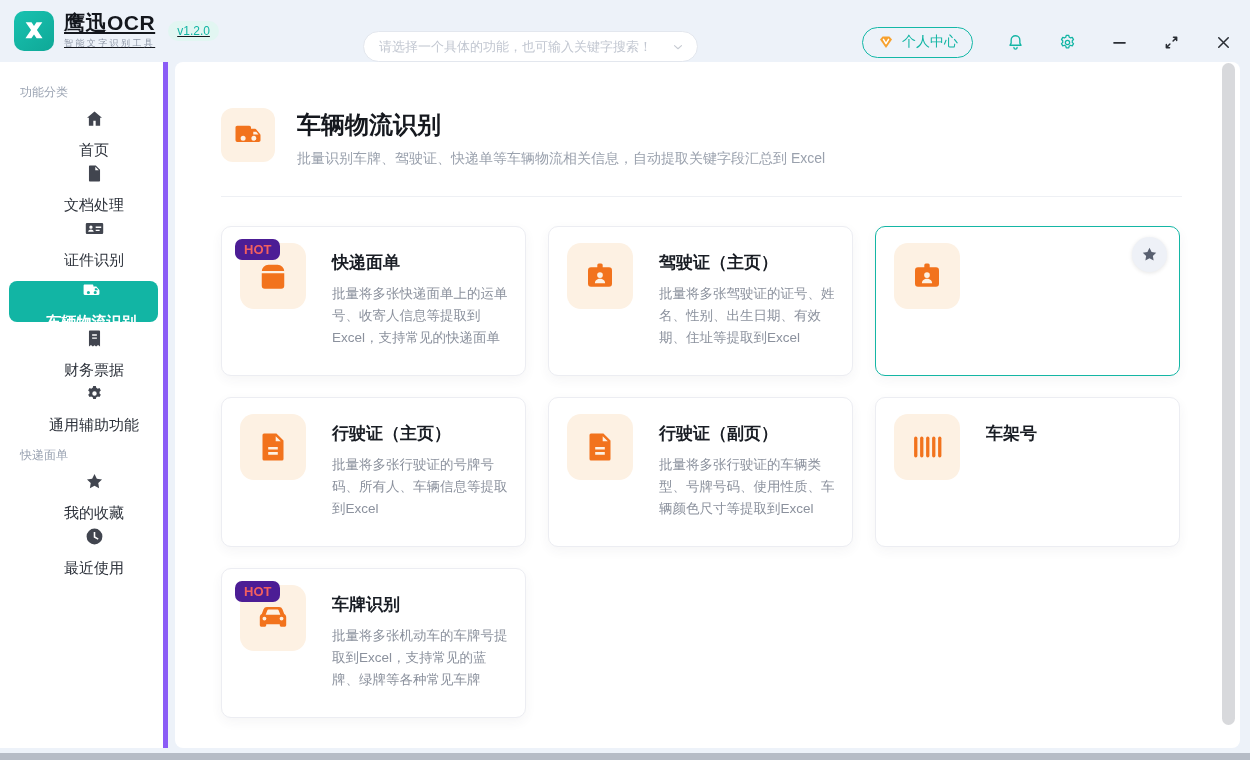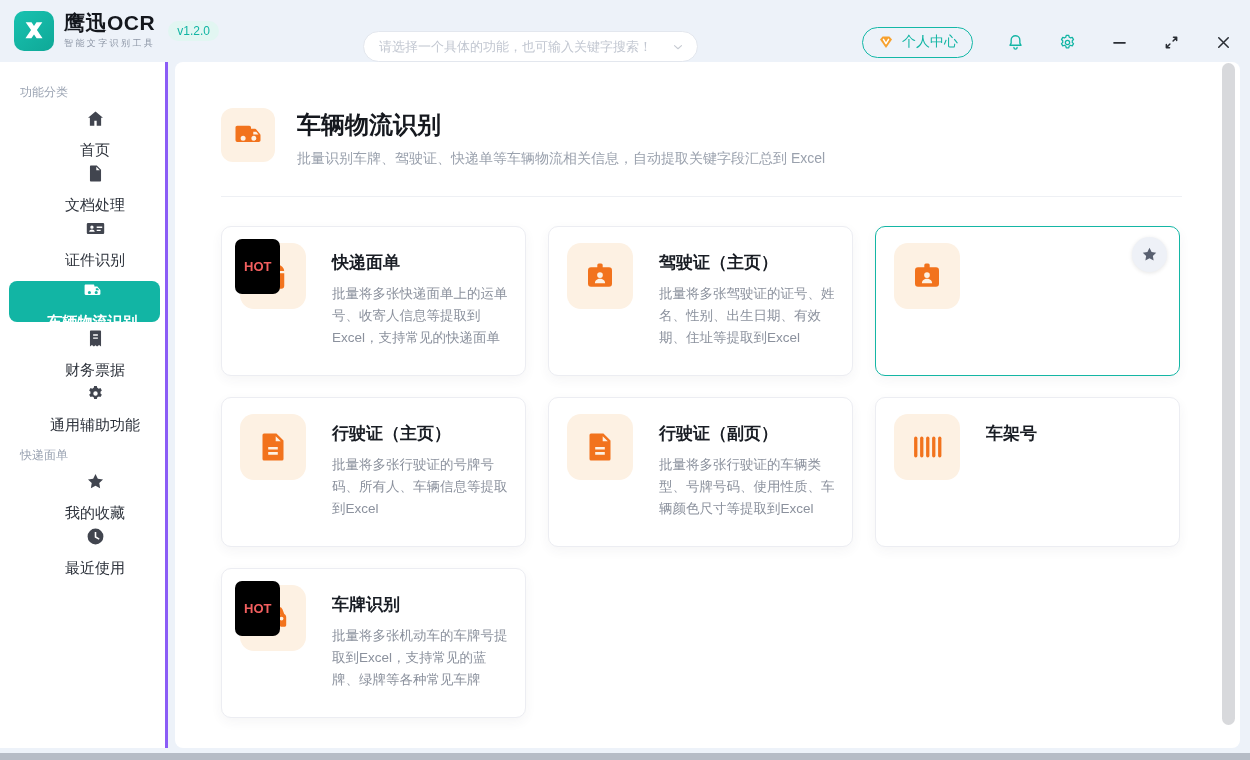--- a/index.html
+++ b/index.html
@@ -7,21 +7,21 @@
   body {
     width:1250px; height:760px; position:relative; overflow:hidden;
     background:#edf2f9;
     font-family:"Liberation Sans","DejaVu Sans",sans-serif;
     color:#15181e;
   }
   svg { display:block; }
   button { font-family:inherit; background:none; border:none; padding:0; cursor:pointer; }
 
   
-  .topbar { position:absolute; left:0; top:0; right:0; height:62px; display:flex; align-items:center; padding-left:14px; }
+  .topbar { position:absolute; left:0; top:0; right:0; height:62px; display:flex; align-items:center; padding-left:14px;text-decoration:underline; }
   .logo { width:40px; height:40px; border-radius:10px; background:linear-gradient(140deg,#19c2b0,#0fa897);
           display:flex; align-items:center; justify-content:center; flex:none; }
   .logo svg { width:26px; height:26px; }
   .apptitle { margin-left:10px; }
   .app-name { font-size:21px; font-weight:bold; color:#14171d; line-height:22px; letter-spacing:.5px; }
   .app-sub  { font-size:9px; color:#8d96a6; letter-spacing:2.4px; margin-top:3px; }
   .version  { margin-left:13px; background:#e2f6f2; color:#12b5a4; font-size:12px; padding:3px 9px; border-radius:10px; }
 
   .search { position:absolute; left:363px; top:15px; width:335px; height:31px;
             border:1px solid #e3e7ee; background:#fff; border-radius:16px;
@@ -32,21 +32,21 @@
   .tr { position:absolute; right:17px; top:11px; height:62px; display:flex; align-items:center; gap:33px; }
   .pill { height:31px; border:1.2px solid #14b8a7; border-radius:16px; display:flex; align-items:center; gap:7px;
           padding:0 14px; color:#12b5a4; font-size:14px; }
   .pill svg { width:18px; height:18px; }
   .icon-btn svg { width:19px; height:19px; }
   .teal { color:#12b5a4; }
   .dark { color:#2a2e35; }
 
   
   .sidebar { position:absolute; left:0; top:62px; width:168px; height:686px; background:#fff;
-             border-right:3px solid #8b5cf6; padding-top:14px; }
+             border-right:5px solid #8b5cf6; padding-top:14px; }
   .sec-label { font-size:12px; color:#9aa3b2; padding:8px 0 8px 20px; }
   .side-item { height:55px; display:flex; align-items:center; gap:13px; padding-left:25px;
                font-size:15px; color:#2d323b; cursor:pointer;flex-direction:column; }
   .side-item .icn svg { width:19px; height:19px; color:#41454f; }
   .side-item.active { height:41px; margin:7px 5px 7px 9px; padding-left:16px; border-radius:8px;
                       background:#12b5a4; color:#fff; font-weight:bold; }
   .side-item.active .icn svg { color:#fff; }
 
   
   .panel { position:absolute; left:175px; top:62px; width:1065px; height:686px; background:#fff; border-radius:8px; }
@@ -57,22 +57,22 @@
   .phead p  { margin:9px 0 0; font-size:14px; color:#9aa1ad; }
   .divider { position:absolute; left:46px; right:58px; top:134px; height:0; border:none; border-top:1px solid #eef0f4; margin:0; }
 
   .grid { position:absolute; left:46px; top:164px; display:grid; grid-template-columns:repeat(3,305px); grid-auto-rows:150px; gap:21px 22px; }
   .card { position:relative; background:#fff; border:1px solid #ecedf2; border-radius:10px;
           box-shadow:0 4px 12px rgba(55,65,85,.05); cursor:pointer; }
   .card.selected { border:1.5px solid #14b6a5; }
   .card-icon { position:absolute; left:18px; top:16px; width:66px; height:66px; border-radius:14px; background:#fdf1e3;
                display:flex; align-items:center; justify-content:center; }
   .card-icon svg { width:36px; height:36px; color:#f2731d; }
-  .hot { position:absolute; left:13px; top:12px; z-index:2; background:#000000; color:#f25f5f;
-         font-size:13px; font-weight:bold; padding:20px 9px; border-radius:7px; }
+  .hot { position:absolute; left:13px; top:12px; z-index:2; background:#4c1d95; color:#f25f5f;
+         font-size:13px; font-weight:bold; padding:3px 9px; border-radius:7px; }
   .card-body { position:absolute; left:110px; top:24px; right:14px; }
   .card-title { font-size:17px; font-weight:bold; color:#191d24; }
   .card-desc  { margin-top:9px; font-size:13.5px; line-height:1.63; color:#8b919d; }
   .fav { position:absolute; top:10px; right:12px; width:35px; height:35px; border-radius:50%; background:#eef1f7;
          display:flex; align-items:center; justify-content:center; box-shadow:0 1px 4px rgba(0,0,0,.10); z-index:2; }
   .fav svg { width:17px; height:17px; color:#596070; }
 
   .scroll-thumb { position:absolute; right:5px; top:1px; width:13px; height:662px; border-radius:7px; background:#d8d9dc; cursor:pointer; }
   .bottom-strip { position:absolute; left:0; right:0; bottom:0; height:7px; background:#b6bcc6; }
 </style>

